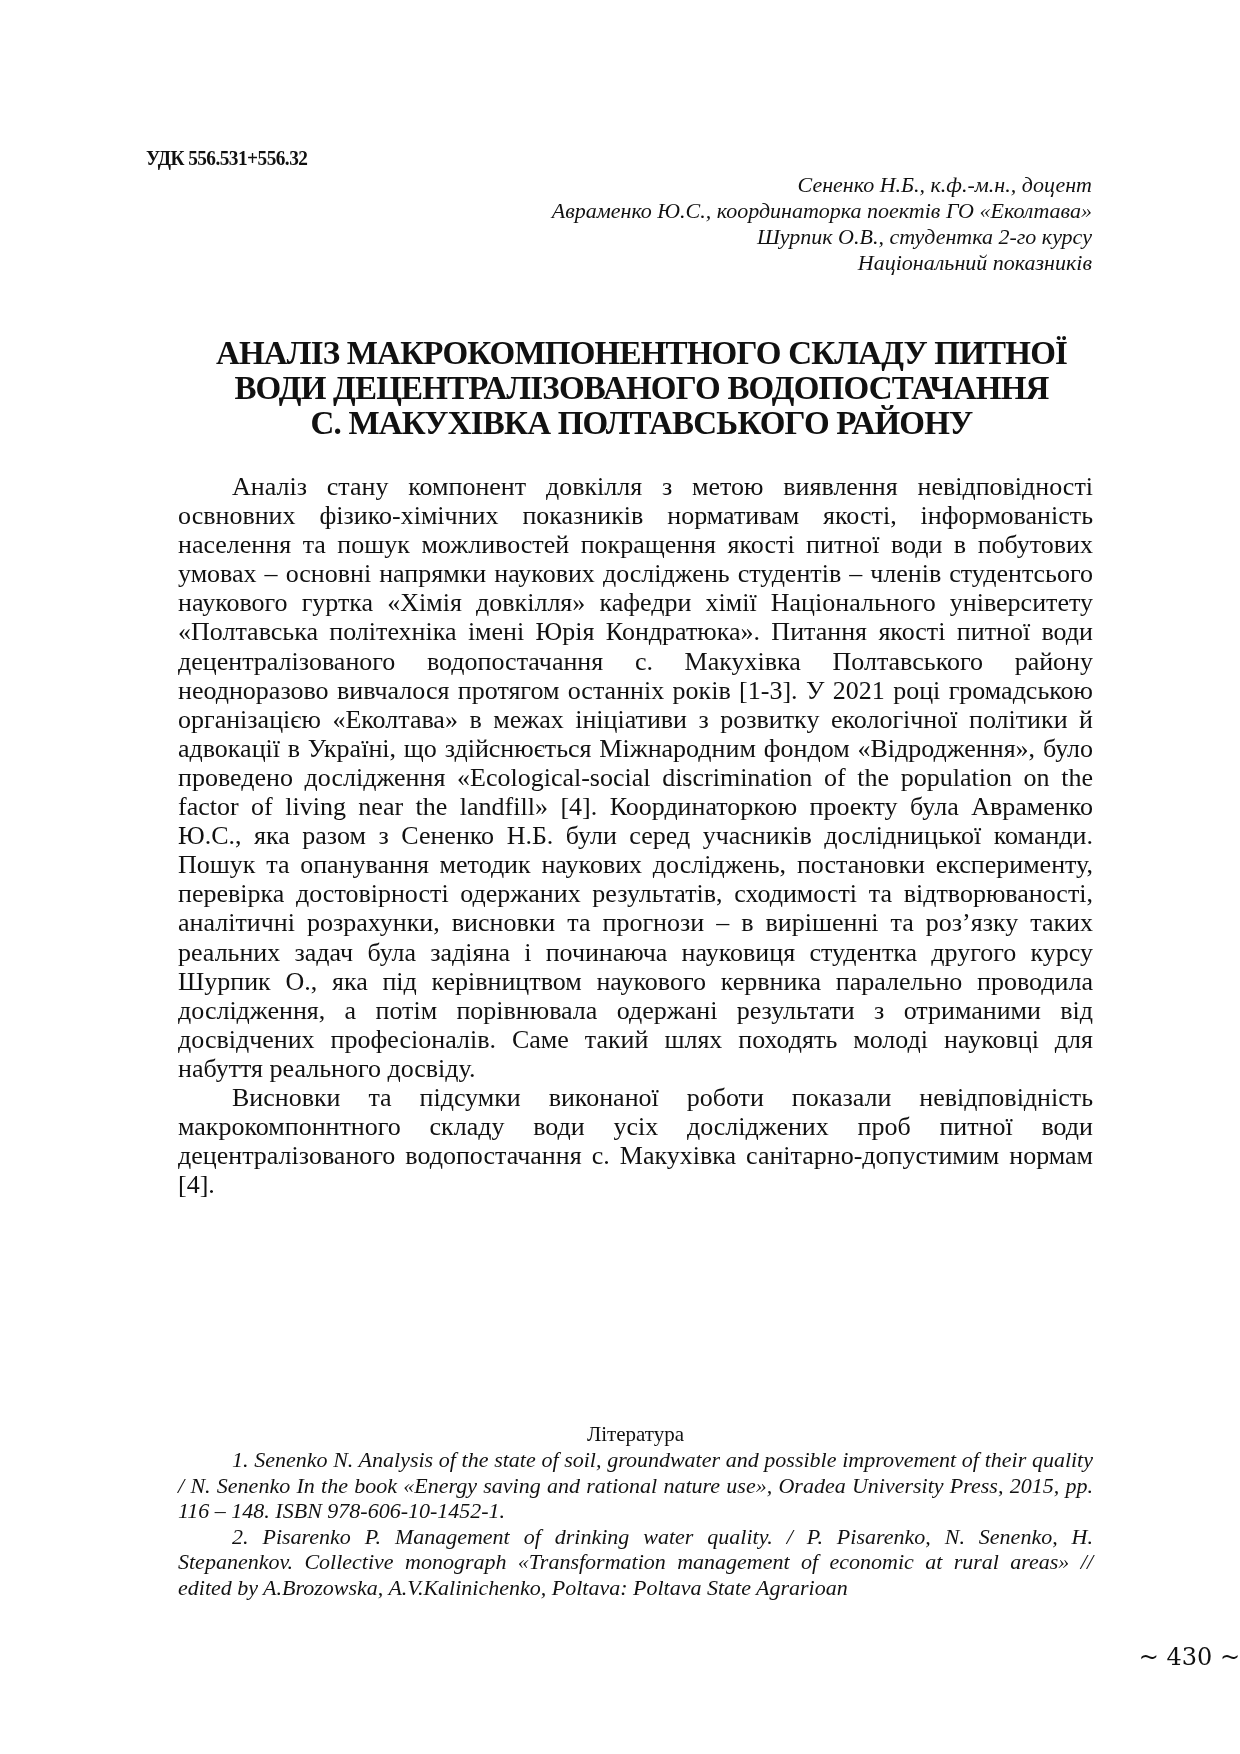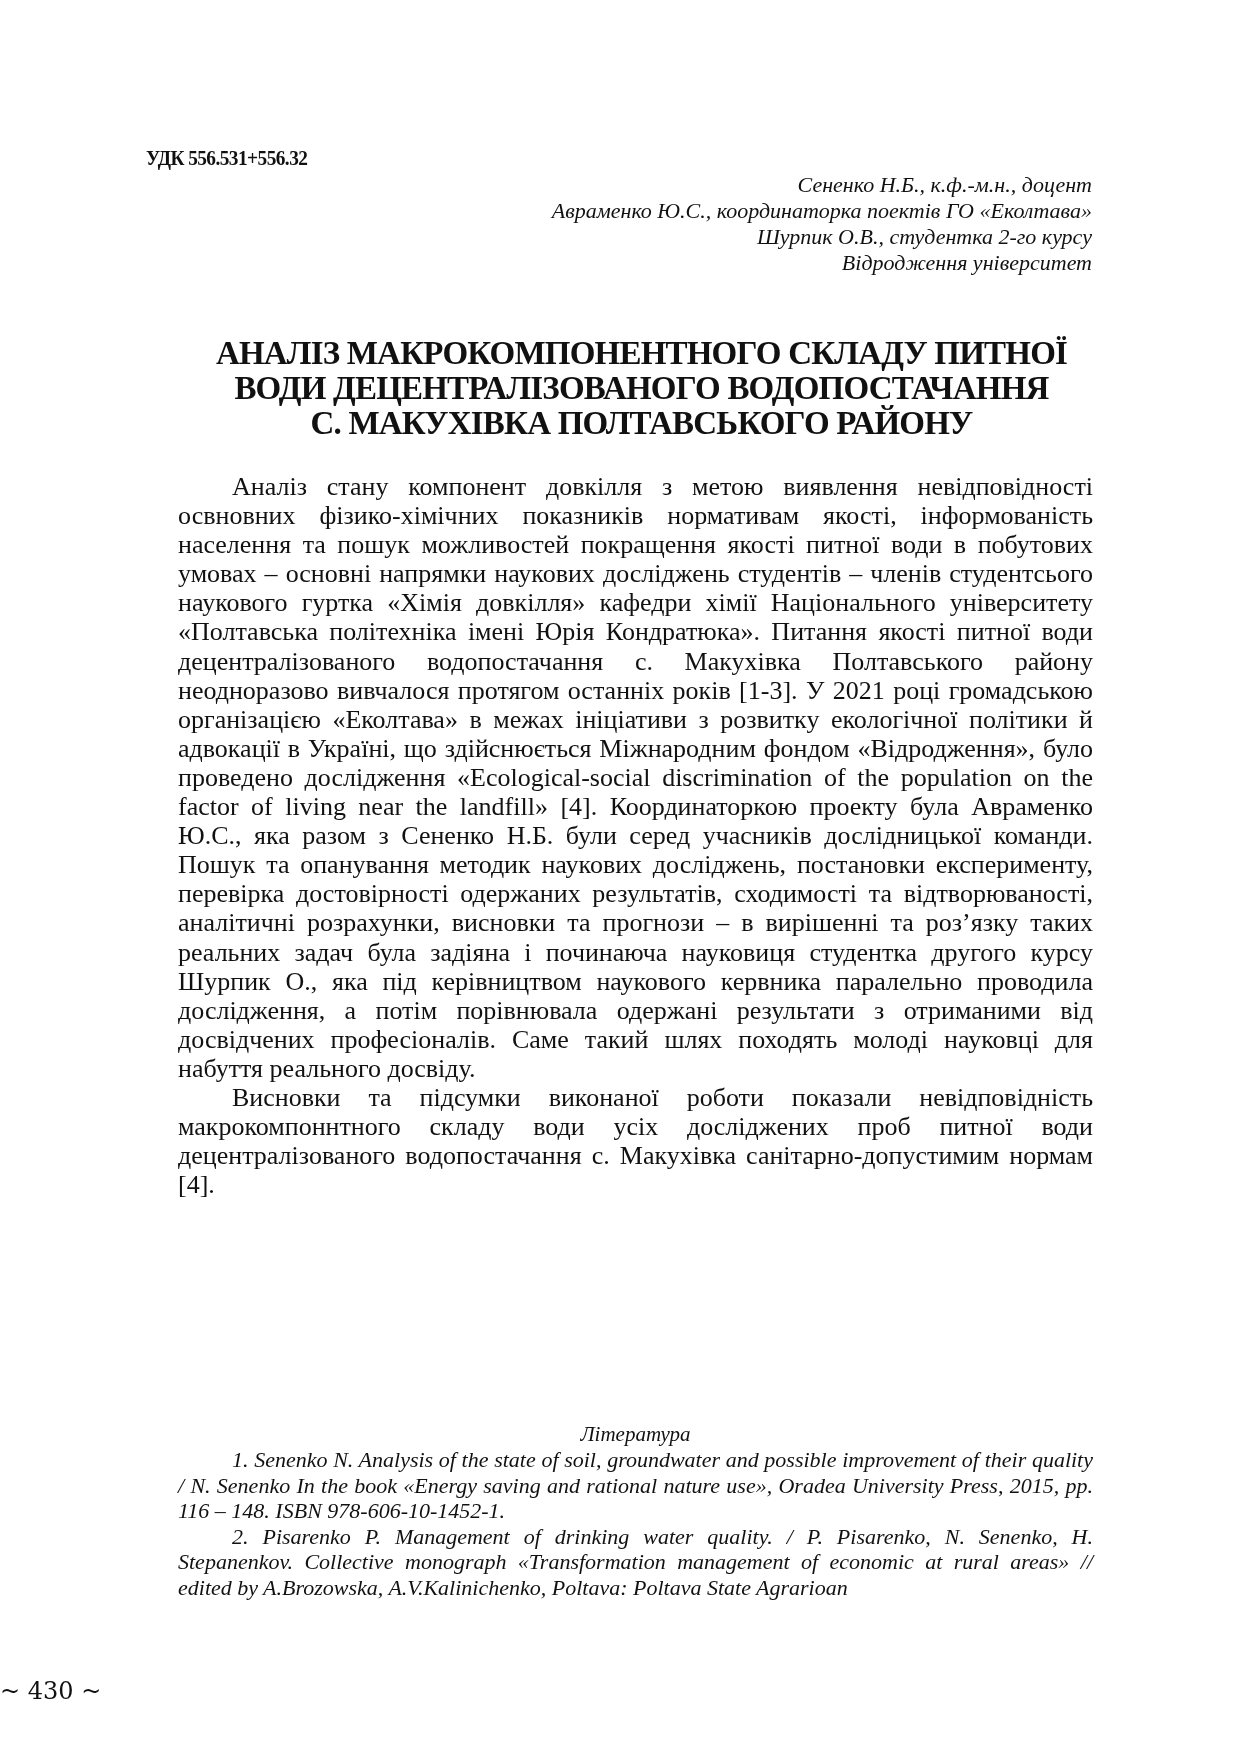--- a/index.html
+++ b/index.html
@@ -72,21 +72,20 @@
       margin: 0;
       text-indent: 54px;
       hyphens: none;
     }
     .refs-heading {
       position: absolute;
       left: 178px;
       width: 915px;
       top: 1422px;
       text-align: center;
-      font-style: italic;
       font-size: 21px;
       line-height: 24px;
     }
     .refs {
       position: absolute;
       left: 178px;
       width: 915px;
       top: 1447px;
       font-style: italic;
       font-size: 22px;
@@ -95,38 +94,37 @@
     }
     .refs p {
       margin: 0;
       text-indent: 54px;
     }
     .page-number {
       position: absolute;
       left: 0;
       width: 1240px;
       top: 1643px;
-      text-align: left;
+      text-align: right;
       font-family: "DejaVu Serif", serif;
       font-size: 24px;
-      margin-top: 34px;
     }
   </style>
 </head>
 <body>
 
 <div class="page">
 
   <div class="udk">УДК 556.531+556.32</div>
 
   <div class="authors">
     <div>Сененко Н.Б., к.ф.-м.н., доцент</div>
     <div>Авраменко Ю.С., координаторка поектів ГО «Еколтава»</div>
     <div>Шурпик О.В., студентка 2-го курсу</div>
-    <div>Відродження університет</div>
+    <div>Національний показників</div>
   </div>
 
   <div class="title">
     <div>АНАЛІЗ МАКРОКОМПОНЕНТНОГО СКЛАДУ ПИТНОЇ</div>
     <div>ВОДИ ДЕЦЕНТРАЛІЗОВАНОГО ВОДОПОСТАЧАННЯ</div>
     <div>С. МАКУХІВКА ПОЛТАВСЬКОГО РАЙОНУ</div>
   </div>
 
   <div class="body">
     <p>Аналіз стану компонент довкілля з метою виявлення невідповідності освновних фізико-хімічних показників нормативам якості, інформованість населення та пошук можливостей покращення якості питної води в побутових умовах – основні напрямки наукових досліджень студентів – членів студентсього наукового гуртка «Хімія довкілля» кафедри хімії Національного університету «Полтавська політехніка імені Юрія Кондратюка». Питання якості питної води децентралізованого водопостачання с. Макухівка Полтавського району неодноразово вивчалося протягом останніх років [1-3]. У 2021 році громадською організацією «Еколтава» в межах ініціативи з розвитку екологічної політики й адвокації в Україні, що здійснюється Міжнародним фондом «Відродження», було проведено дослідження «Ecological-social discrimination of the population on the factor of living near the landfill» [4]. Координаторкою проекту була Авраменко Ю.С., яка разом з Сененко Н.Б. були серед учасників дослідницької команди. Пошук та опанування методик наукових досліджень, постановки експерименту, перевірка достовірності одержаних результатів, сходимості та відтворюваності, аналітичні розрахунки, висновки та прогнози – в вирішенні та роз’язку таких реальних задач була задіяна і починаюча науковиця студентка другого курсу Шурпик О., яка під керівництвом наукового кервника паралельно проводила дослідження, а потім порівнювала одержані результати з отриманими від досвідчених професіоналів. Саме такий шлях походять молоді науковці для набуття реального досвіду.</p>

